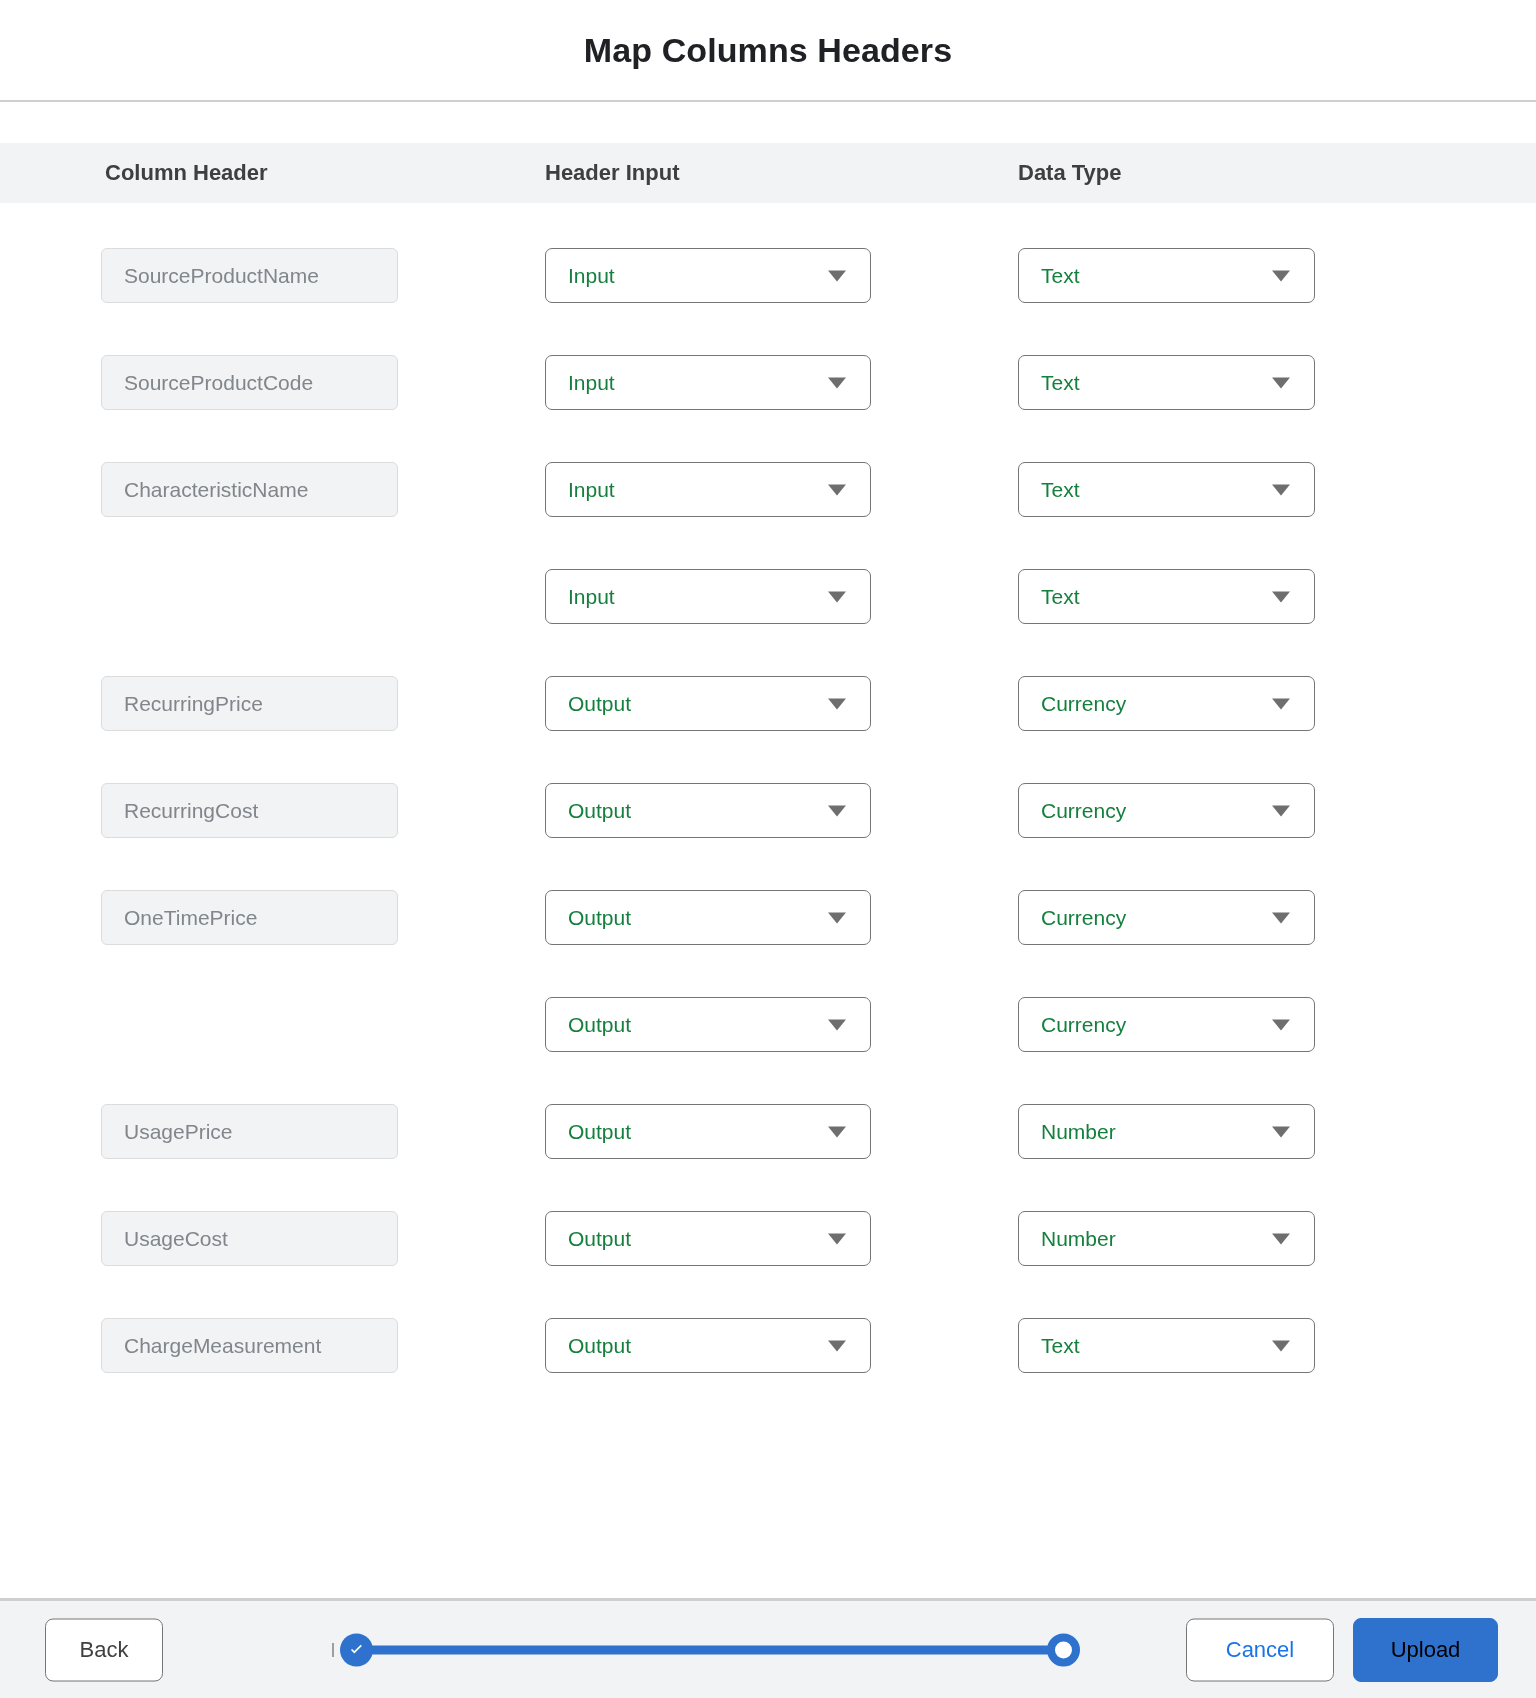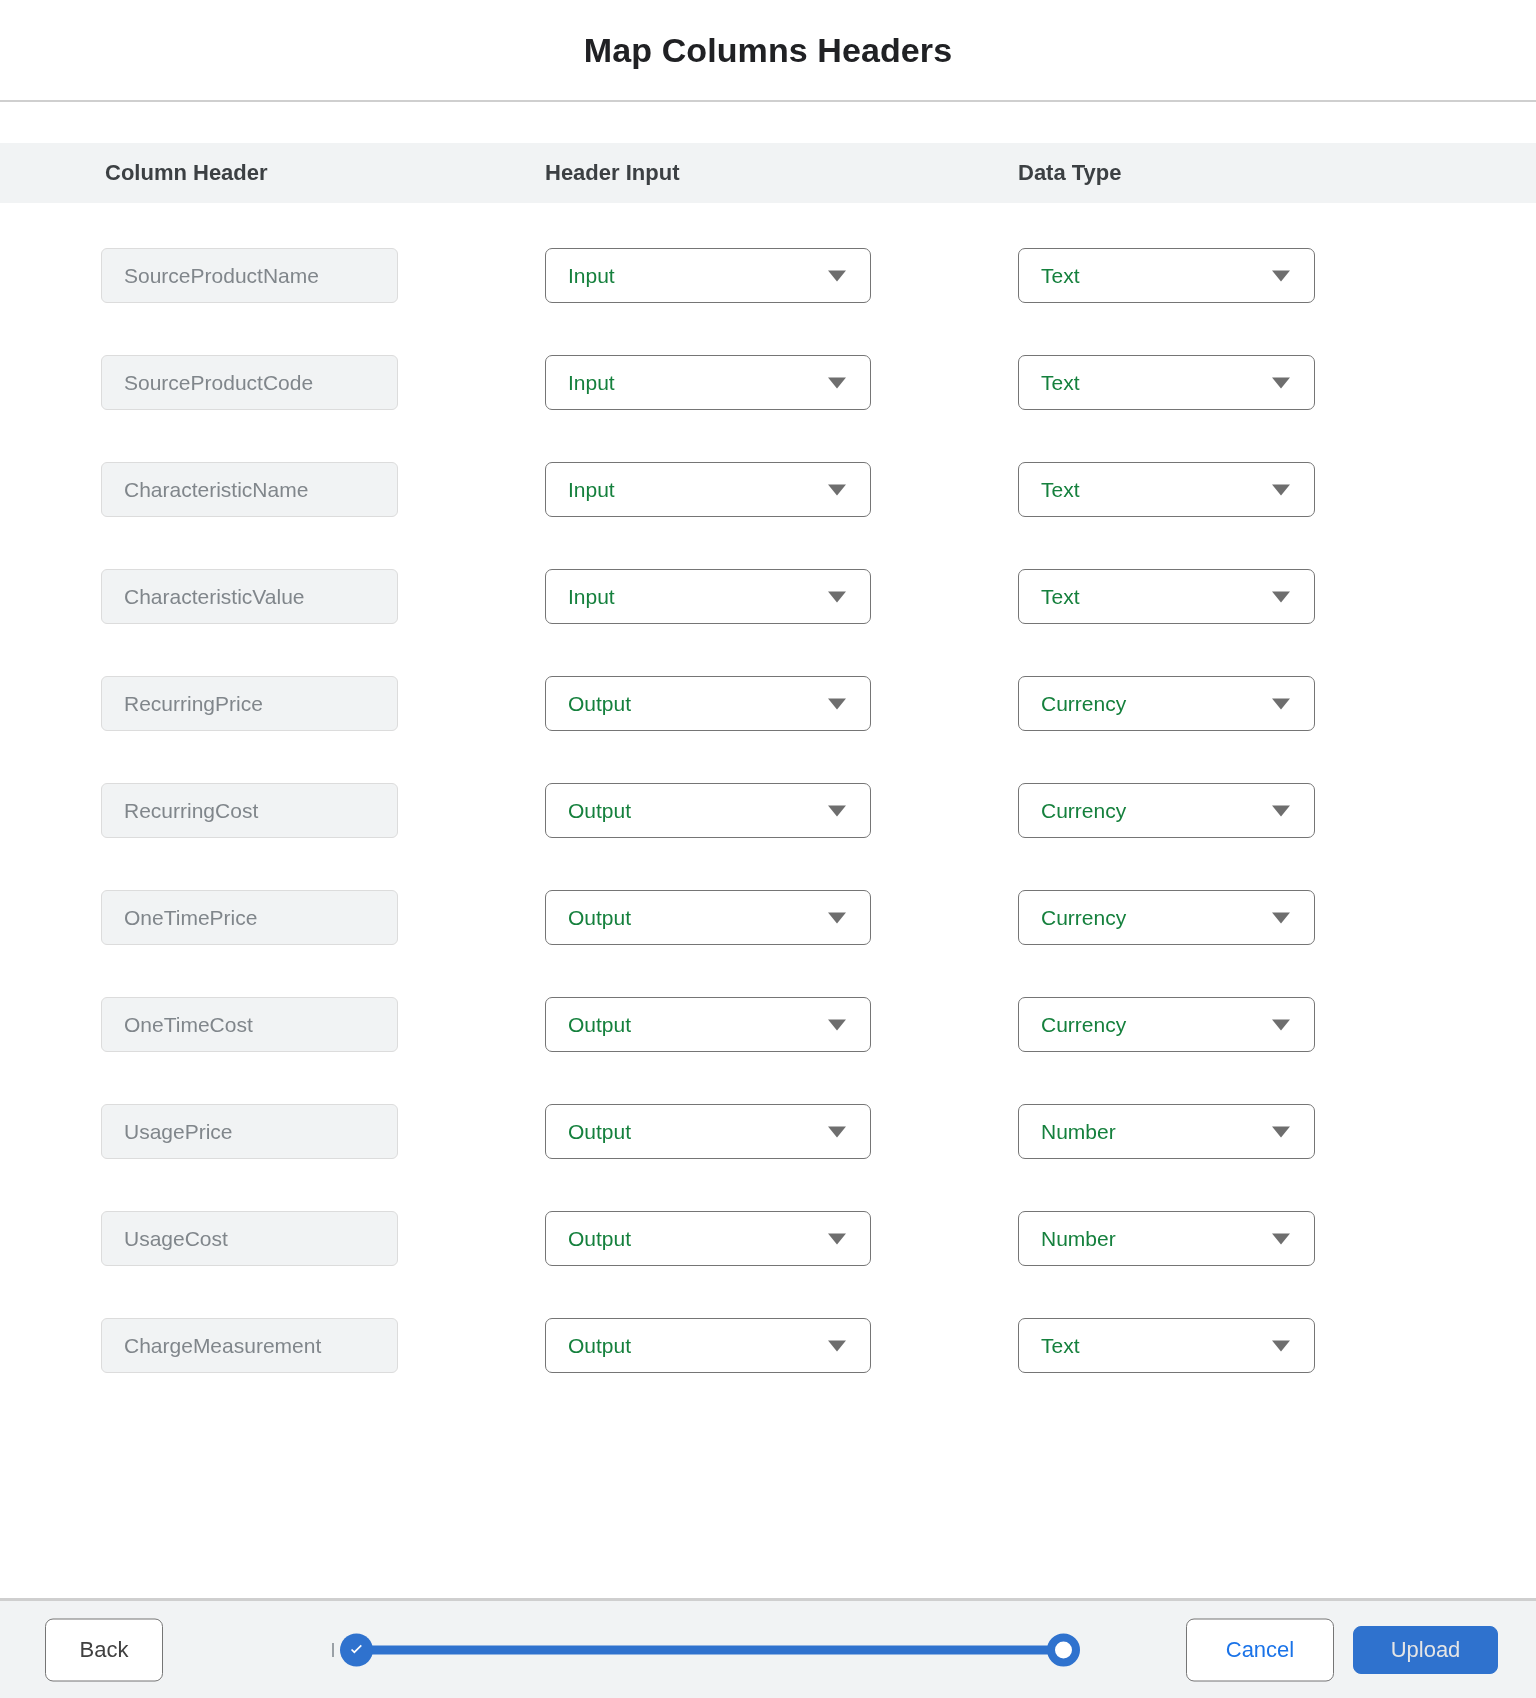--- a/index.html
+++ b/index.html
@@ -185,24 +185,24 @@
     left: 1186px;
     width: 148px;
     height: 63px;
     background: #ffffff;
     border: 1px solid #757575;
     color: #1a73e8;
   }
   .btn-upload {
     left: 1353px;
     width: 145px;
-    height: 48px;
+    height: 64px;
     background: #2f72ce;
     border: 1px solid #2f72ce;
-    color: #e5e5e5;
+    color: #000000;
   }
 
   
   .stepper {
     position: absolute;
     left: 340px;
     top: 50%;
     transform: translateY(-50%);
     width: 740px;
     height: 34px;
@@ -300,21 +300,20 @@
         <span>Input</span>
         <span class="select-caret"></span>
       </div>
       <div class="select-box select-data-type">
         <span>Text</span>
         <span class="select-caret"></span>
       </div>
     </div>
 
     <div class="row">
-      <div class="col-header-field">CharacteristicValue</div>
       <div class="select-box select-header-type">
         <span>Input</span>
         <span class="select-caret"></span>
       </div>
       <div class="select-box select-data-type">
         <span>Text</span>
         <span class="select-caret"></span>
       </div>
     </div>
 
@@ -348,21 +347,20 @@
         <span>Output</span>
         <span class="select-caret"></span>
       </div>
       <div class="select-box select-data-type">
         <span>Currency</span>
         <span class="select-caret"></span>
       </div>
     </div>
 
     <div class="row">
-      <div class="col-header-field">OneTimeCost</div>
       <div class="select-box select-header-type">
         <span>Output</span>
         <span class="select-caret"></span>
       </div>
       <div class="select-box select-data-type">
         <span>Currency</span>
         <span class="select-caret"></span>
       </div>
     </div>
 

